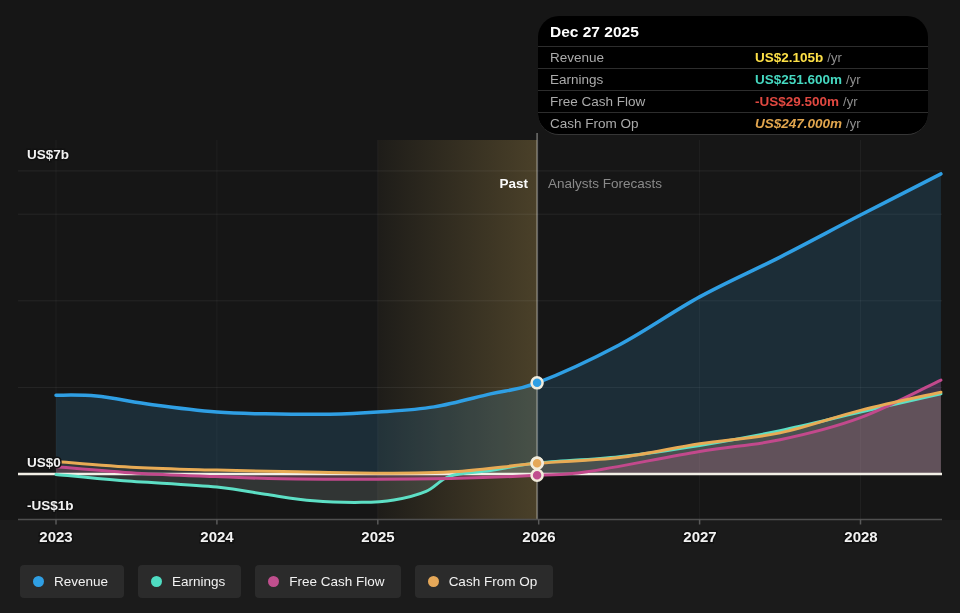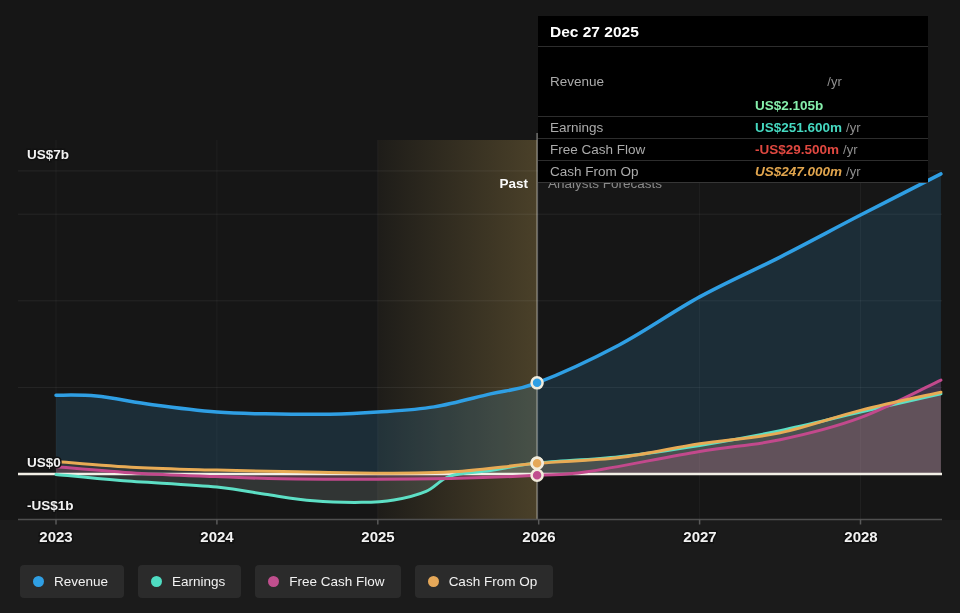--- a/index.html
+++ b/index.html
@@ -10,21 +10,21 @@
   
   #chart { position:absolute; left:0; top:0; }
   text { font-family:"Liberation Sans", sans-serif; }
   .ylab { font-size:13.5px; font-weight:700; fill:#f2f2f2; paint-order:stroke; stroke:#111; stroke-width:3px; }
   .xlab { font-size:15px; font-weight:700; fill:#f2f2f2; paint-order:stroke; stroke:#111; stroke-width:3px; }
   .past-lab { font-size:13.5px; font-weight:700; fill:#fafafa; }
   .fc-lab { font-size:13.5px; fill:#8a8a8a; }
 
   
   .tooltip { position:absolute; left:538px; top:16px; width:390px; background:#000;
-             color:#fff; z-index:5; border-bottom:1px solid #363636; }
+             color:#fff; z-index:5; border-bottom:1px solid #363636;border-radius:21px; }
   .tt-title { font-size:15.5px; font-weight:700; padding:7px 12px 5px; border-bottom:1px solid #2d2d2d; }
   .tt-row { display:flex; align-items:center; padding:3px 12px; border-bottom:1px solid #2d2d2d; }
   .tt-row:last-child { border-bottom:none; }
   .tt-label { flex:0 0 205px; font-size:13.5px; color:#ababab; }
   .tt-value { font-size:13.5px; font-weight:700; }
   .tt-suffix { font-size:13px; color:#8f8f8f; font-weight:400; margin-left:4px; }
 
   
   .legend { position:absolute; left:20px; top:565px; display:flex; gap:14px; }
   .chip { display:flex; align-items:center; gap:10px; background:#2b2b2b; border-radius:4px;
@@ -91,21 +91,21 @@
       <text class="xlab" x="539" y="542" text-anchor="middle">2026</text>
       <text class="xlab" x="700" y="542" text-anchor="middle">2027</text>
       <text class="xlab" x="861" y="542" text-anchor="middle">2028</text>
     </g>
   </svg>
 
   <div class="tooltip">
     <div class="tt-title">Dec 27 2025</div>
     <div class="tt-row">
       <span class="tt-label">Revenue</span>
-      <span class="tt-value" style="color: #86efac; margin-top: 48px;">US$2.105b</span>
+      <span class="tt-value" style="color: #fde047;">US$2.105b</span>
       <span class="tt-suffix">/yr</span>
     </div>
     <div class="tt-row">
       <span class="tt-label">Earnings</span>
       <span class="tt-value" style="color: rgb(69, 216, 192); text-align: center;">US$251.600m</span>
       <span class="tt-suffix">/yr</span>
     </div>
     <div class="tt-row">
       <span class="tt-label">Free Cash Flow</span>
       <span class="tt-value" style="color: rgb(224, 72, 64);">-US$29.500m</span>

